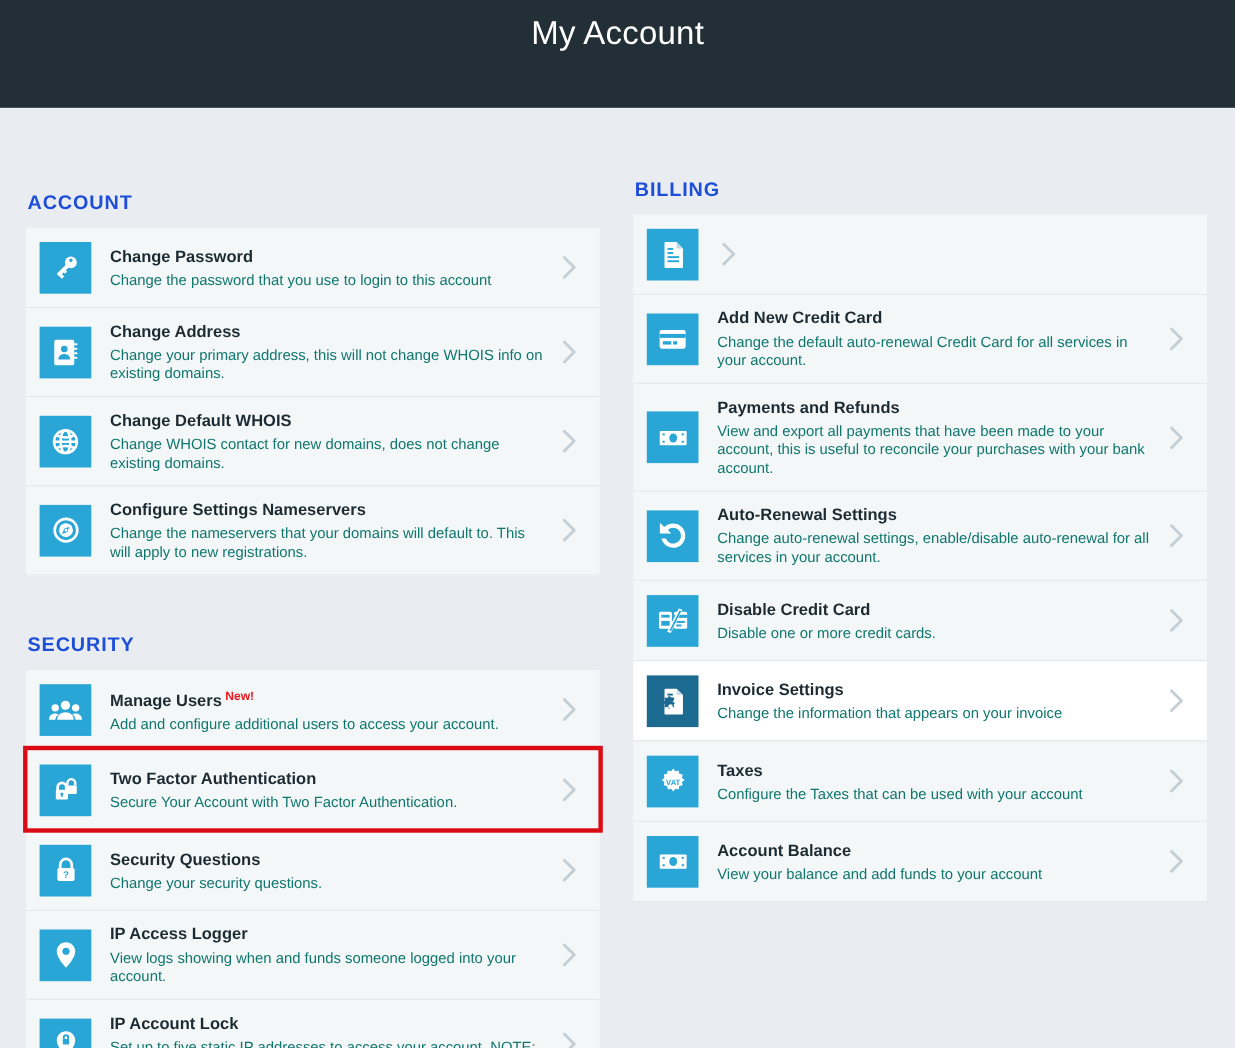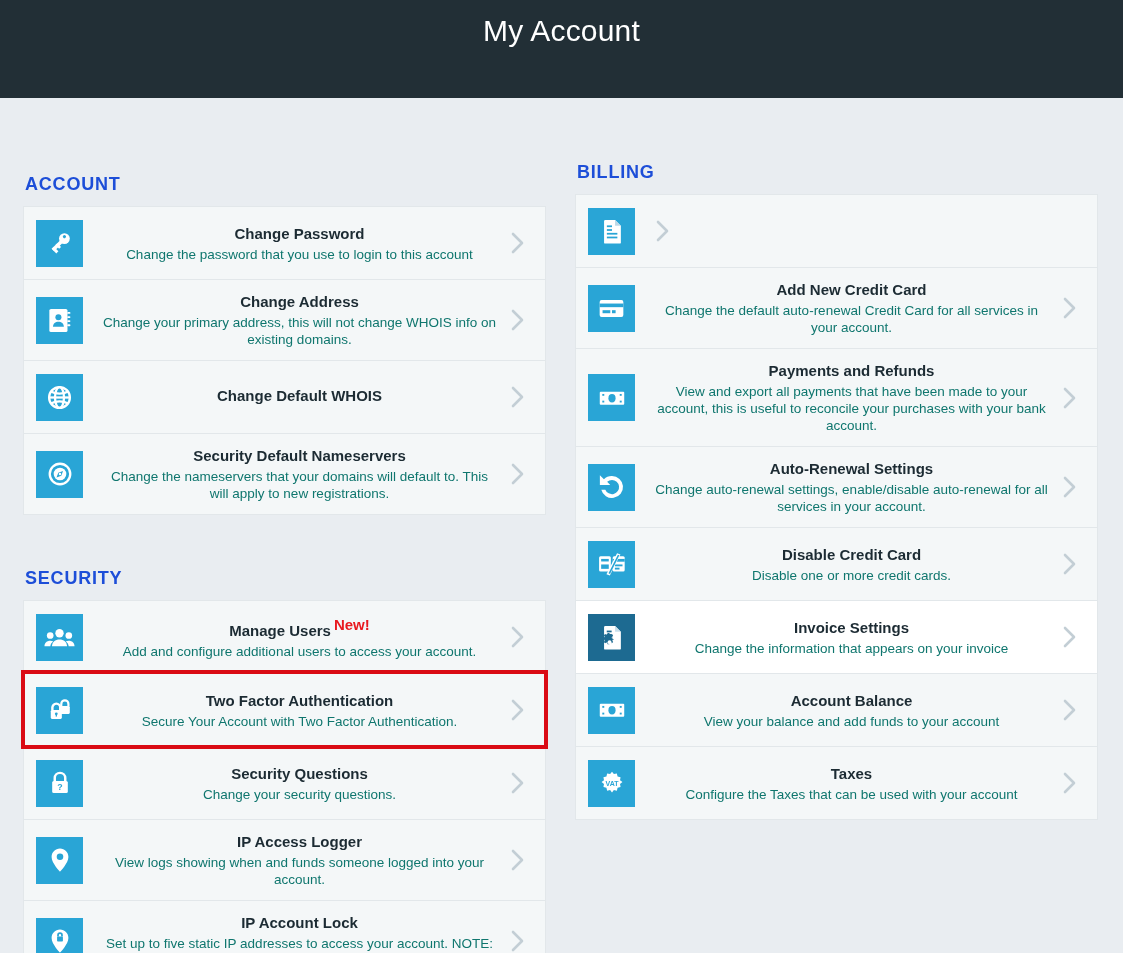--- a/index.html
+++ b/index.html
@@ -78,31 +78,31 @@
     flex: 0 0 47px;
     background: #29a5d6;
     display: flex;
     align-items: center;
     justify-content: center;
     margin-right: 17px;
   }
   .row-icon.dark { background: #1d6a91; }
   .row-icon svg { display: block; }
 
-  .row-text { flex: 1 1 auto; min-width: 0; padding-right: 8px; text-align: center; }
+  .row-text { flex: 1 1 auto; min-width: 0; padding-right: 8px; }
   .row-title {
     color: #1c2b33;
     font-size: 15px;
     font-weight: bold;
     line-height: 20px;
     margin-bottom: 2px;
   }
   .badge-new {
     color: #e8191f;
-    font-size: 15px;
+    font-size: 11px;
     font-weight: bold;
     vertical-align: super;
     margin-left: 3px;
   }
   .row-desc {
     color: #0f766e;
     font-size: 13.5px;
     line-height: 17px;
     font-weight: 400;
   }
@@ -176,40 +176,41 @@
                 <circle cx="12" cy="12" r="8.6"></circle>
                 <ellipse cx="12" cy="12" rx="3.7" ry="8.6"></ellipse>
                 <line x1="3.4" y1="12" x2="20.6" y2="12"></line>
                 <path d="M5 7.1c1.9 1.1 4.3 1.7 7 1.7s5.1-.6 7-1.7"></path>
                 <path d="M5 16.9c1.9-1.1 4.3-1.7 7-1.7s5.1.6 7 1.7"></path>
               </g>
             </svg>
           </div>
           <div class="row-text">
             <div class="row-title"><span>Change Default WHOIS</span></div>
+            <div class="row-desc">Change WHOIS contact for new domains, does not change existing domains.</div>
           </div>
           <div class="row-chevron">
             <svg width="16" height="26" viewBox="0 0 16 26">
               <polyline points="3,4 12,13 3,22" fill="none" stroke="#c3ced5" stroke-width="2.6" stroke-linecap="round" stroke-linejoin="round"></polyline>
             </svg>
           </div>
         </div>
         <div class="row">
           <div class="row-icon">
             <svg width="28" height="28" viewBox="0 0 24 24">
               <g fill="none" stroke="#ffffff" stroke-width="2">
                 <circle cx="12" cy="12" r="8.8"></circle>
               </g>
               <circle cx="12" cy="12" r="5.4" fill="#ffffff"></circle>
               <path d="M14.6 9.4l-1.5 4.1-4.1 1.5 1.5-4.1z" fill="#29a5d6"></path>
               <circle cx="12" cy="12" r="1.05" fill="#ffffff"></circle>
             </svg>
           </div>
           <div class="row-text">
-            <div class="row-title"><span>Security Default Nameservers</span></div>
+            <div class="row-title"><span>Configure Settings Nameservers</span></div>
             <div class="row-desc">Change the nameservers that your domains will default to. This will apply to new registrations.</div>
           </div>
           <div class="row-chevron">
             <svg width="16" height="26" viewBox="0 0 16 26">
               <polyline points="3,4 12,13 3,22" fill="none" stroke="#c3ced5" stroke-width="2.6" stroke-linecap="round" stroke-linejoin="round"></polyline>
             </svg>
           </div>
         </div>
       </div>
 
@@ -448,20 +449,37 @@
             <div class="row-desc">Change the information that appears on your invoice</div>
           </div>
           <div class="row-chevron">
             <svg width="16" height="26" viewBox="0 0 16 26">
               <polyline points="3,4 12,13 3,22" fill="none" stroke="#c3ced5" stroke-width="2.6" stroke-linecap="round" stroke-linejoin="round"></polyline>
             </svg>
           </div>
         </div>
         <div class="row">
           <div class="row-icon">
+            <svg width="30" height="30" viewBox="0 0 24 24">
+              <path d="M12.95 1.7l1.5 1.95 2.4-.45.55 2.4 2.4.55-.45 2.4 1.95 1.5-1.95 1.5.45 2.4-2.4.55-.55 2.4-2.4-.45-1.5 1.95-1.5-1.95-2.4.45-.55-2.4-2.4-.55.45-2.4-1.95-1.5 1.95-1.5-.45-2.4 2.4-.55.55-2.4 2.4.45z" transform="translate(-0.95 1.2)" fill="#ffffff"></path>
+              <text x="12" y="14.6" font-family="Liberation Sans, sans-serif" font-size="5.6" font-weight="bold" fill="#29a5d6" text-anchor="middle">VAT</text>
+            </svg>
+          </div>
+          <div class="row-text">
+            <div class="row-title"><span>Taxes</span></div>
+            <div class="row-desc">Configure the Taxes that can be used with your account</div>
+          </div>
+          <div class="row-chevron">
+            <svg width="16" height="26" viewBox="0 0 16 26">
+              <polyline points="3,4 12,13 3,22" fill="none" stroke="#c3ced5" stroke-width="2.6" stroke-linecap="round" stroke-linejoin="round"></polyline>
+            </svg>
+          </div>
+        </div>
+        <div class="row">
+          <div class="row-icon">
             <svg width="30" height="30" viewBox="0 0 26 24">
               <rect x="2.4" y="6.6" width="21.2" height="11.2" rx="0.8" fill="#ffffff"></rect>
               <ellipse cx="13" cy="12.2" rx="3.1" ry="3.6" fill="#29a5d6"></ellipse>
               <g fill="#29a5d6">
                 <rect x="4.6" y="8.5" width="1.7" height="1.6"></rect>
                 <rect x="19.7" y="8.5" width="1.7" height="1.6"></rect>
                 <rect x="4.6" y="14.3" width="1.7" height="1.6"></rect>
                 <rect x="19.7" y="14.3" width="1.7" height="1.6"></rect>
               </g>
             </svg>
@@ -469,32 +487,15 @@
           <div class="row-text">
             <div class="row-title"><span>Account Balance</span></div>
             <div class="row-desc">View your balance and add funds to your account</div>
           </div>
           <div class="row-chevron">
             <svg width="16" height="26" viewBox="0 0 16 26">
               <polyline points="3,4 12,13 3,22" fill="none" stroke="#c3ced5" stroke-width="2.6" stroke-linecap="round" stroke-linejoin="round"></polyline>
             </svg>
           </div>
         </div>
-        <div class="row">
-          <div class="row-icon">
-            <svg width="30" height="30" viewBox="0 0 24 24">
-              <path d="M12.95 1.7l1.5 1.95 2.4-.45.55 2.4 2.4.55-.45 2.4 1.95 1.5-1.95 1.5.45 2.4-2.4.55-.55 2.4-2.4-.45-1.5 1.95-1.5-1.95-2.4.45-.55-2.4-2.4-.55.45-2.4-1.95-1.5 1.95-1.5-.45-2.4 2.4-.55.55-2.4 2.4.45z" transform="translate(-0.95 1.2)" fill="#ffffff"></path>
-              <text x="12" y="14.6" font-family="Liberation Sans, sans-serif" font-size="5.6" font-weight="bold" fill="#29a5d6" text-anchor="middle">VAT</text>
-            </svg>
-          </div>
-          <div class="row-text">
-            <div class="row-title"><span>Taxes</span></div>
-            <div class="row-desc">Configure the Taxes that can be used with your account</div>
-          </div>
-          <div class="row-chevron">
-            <svg width="16" height="26" viewBox="0 0 16 26">
-              <polyline points="3,4 12,13 3,22" fill="none" stroke="#c3ced5" stroke-width="2.6" stroke-linecap="round" stroke-linejoin="round"></polyline>
-            </svg>
-          </div>
-        </div>
       </div>
   </div>
 </div>
 
 </body></html>

